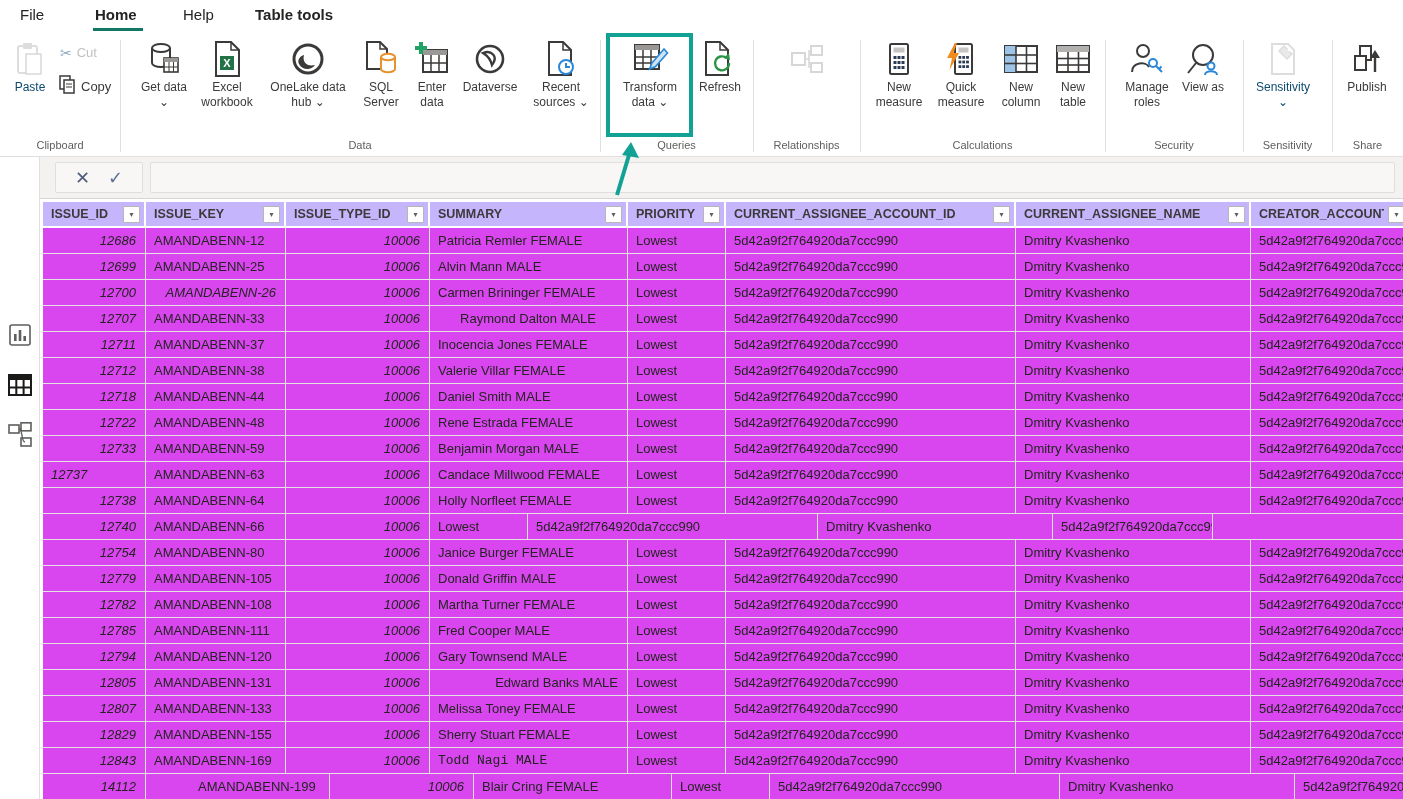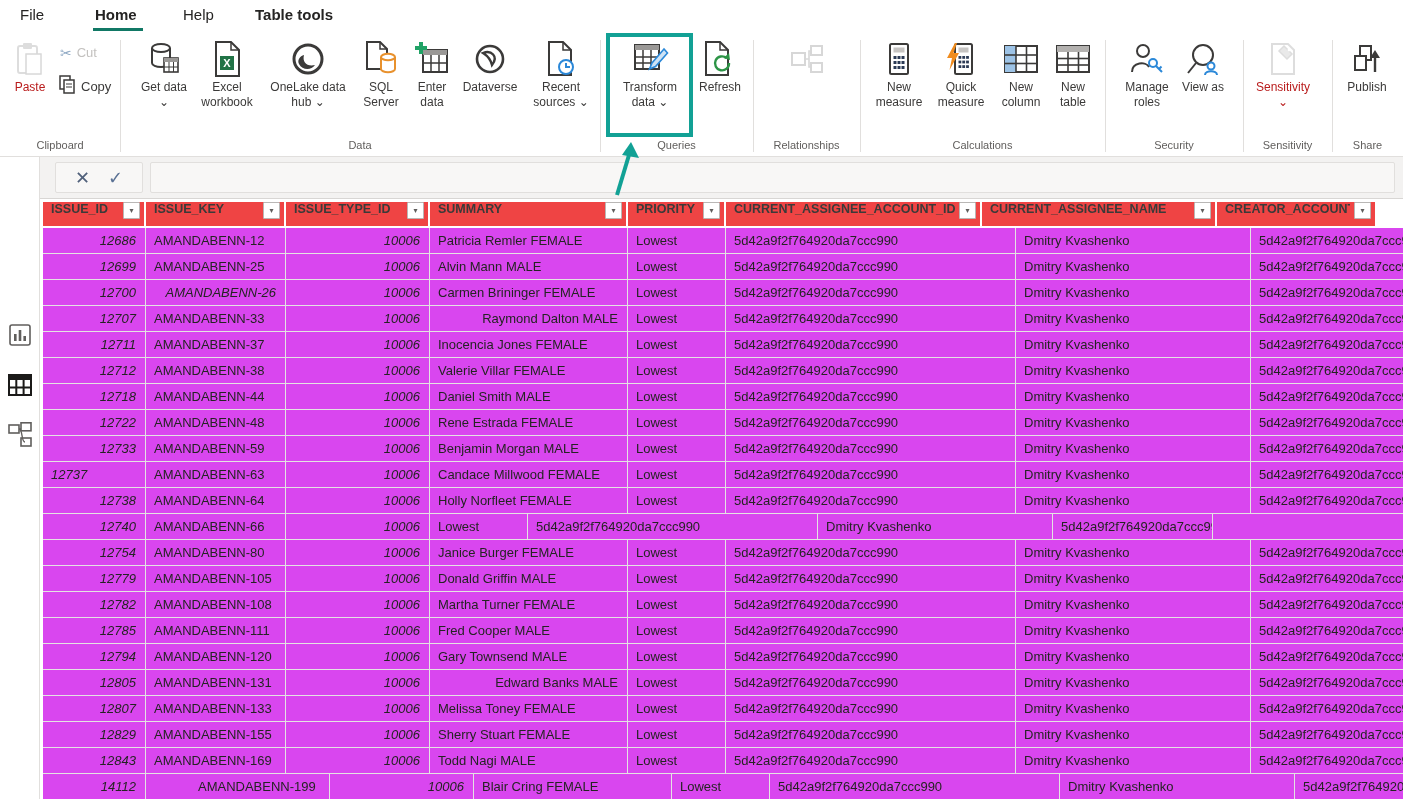--- a/index.html
+++ b/index.html
@@ -14,21 +14,21 @@
   .tab-underline { position:absolute; top:28px; height:3px; background:#117865; }
 
   
   .ribbon { position:absolute; left:0; top:32px; width:1403px; height:125px; background:#fff;
     border-bottom:1px solid #e1dfdd; }
   .rdiv { position:absolute; top:8px; height:112px; width:1px; background:#e1dfdd; }
   .rgrouplabel { position:absolute; top:107px; font-size:11px; color:#605e5c; text-align:center; }
   .rbtn { position:absolute; top:6px; display:flex; flex-direction:column; align-items:center; }
   .ric { height:42px; display:flex; align-items:center; justify-content:center; }
   .rlabel { font-size:12px; line-height:1.22; text-align:center; color:#3b3a39; white-space:pre-line; }
-  .rbtn.dis .rlabel { color:#b91c1c; }
+  .rbtn.dis .rlabel { color:#0c4a6e; }
   .rbtn.dis .ric { opacity:.5; filter:grayscale(1); }
   .rbtn-small { position:absolute; display:flex; align-items:center; gap:5px; }
   .rbtn-small .rlabel { font-size:13px; }
   .rbtn-small.dis .rlabel { color:#c3c1bf; }
 
   
   .hl-box { position:absolute; left:606px; top:33px; width:87px; height:104px;
     border:4px solid #12A195; z-index:5; pointer-events:none; }
   .hl-arrow { position:absolute; left:600px; top:135px; z-index:6; pointer-events:none; }
 
@@ -43,21 +43,21 @@
 
   
   .sidebar { position:absolute; left:0; top:157px; width:40px; height:642px;
     background:#fff; border-right:1px solid #e1dfdd; }
   .sideicon { position:absolute; left:8px; width:24px; height:24px; display:flex;
     align-items:center; justify-content:center; }
 
   
   .grid { position:absolute; left:43px; top:202px; width:1360px; height:597px; overflow:hidden; }
   .thead { display:flex; height:26px; }
-  .th { flex:none; height:24px; background:#ef4444; display:flex; align-items:flex-start;
+  .th { flex:none; height:24px; background:#c4b5fd; display:flex; align-items:center;
     padding:0 4px 0 8px; border-right:2px solid #fff; }
   .th-label { font-size:12.5px; font-weight:700; color:#3b3a39; flex:1 1 auto;
     overflow:hidden; white-space:nowrap; }
   .th.num .th-label { text-align:left; }
   .filter-btn { flex:none; width:17px; height:17px; background:#fff; border:1px solid #b9b7b5;
     border-radius:1px; font-size:8px; color:#605e5c; display:flex; align-items:center;
     justify-content:center; margin-left:4px; }
   .tbody {}
   .tr { display:flex; height:26px; border-bottom:1px solid #e4e3e2; background:#d946ef; }
   .td { flex:none; height:25px; font-size:13px; padding:5px 9px 0 8px; border-right:1px solid #e4e3e2;
@@ -410,21 +410,21 @@
           <span class="filter-btn">▾</span>
         </div>
         <div class="th" style="width: 198px;">
           <span class="th-label">SUMMARY</span>
           <span class="filter-btn">▾</span>
         </div>
         <div class="th" style="width: 98px;">
           <span class="th-label">PRIORITY</span>
           <span class="filter-btn">▾</span>
         </div>
-        <div class="th" style="width: 256px;">
+        <div class="th" style="width: 290px;">
           <span class="th-label">CURRENT_ASSIGNEE_ACCOUNT_ID</span>
           <span class="filter-btn">▾</span>
         </div>
         <div class="th" style="width: 235px;">
           <span class="th-label">CURRENT_ASSIGNEE_NAME</span>
           <span class="filter-btn">▾</span>
         </div>
         <div class="th" style="width: 160px;">
           <span class="th-label">CREATOR_ACCOUNT_ID</span>
           <span class="filter-btn">▾</span>
@@ -458,21 +458,21 @@
           <div class="td" style="width: 198px; text-align: left;">Carmen Brininger FEMALE</div>
           <div class="td" style="width: 98px; text-align: left;">Lowest</div>
           <div class="td" style="width: 290px; text-align: left;">5d42a9f2f764920da7ccc990</div>
           <div class="td" style="width: 235px; text-align: left;">Dmitry Kvashenko</div>
           <div class="td" style="width: 160px; text-align: left;">5d42a9f2f764920da7ccc990</div>
         </div>
         <div class="tr">
           <div class="td italic" style="width: 103px; text-align: right;">12707</div>
           <div class="td" style="width: 140px; text-align: left;">AMANDABENN-33</div>
           <div class="td italic" style="width: 144px; text-align: right;">10006</div>
-          <div class="td" style="width: 198px; text-align: right;">Raymond Dalton MALE</div>
+          <div class="td" style="width: 198px; text-align: center;">Raymond Dalton MALE</div>
           <div class="td" style="width: 98px; text-align: left;">Lowest</div>
           <div class="td" style="width: 290px; text-align: left;">5d42a9f2f764920da7ccc990</div>
           <div class="td" style="width: 235px; text-align: left;">Dmitry Kvashenko</div>
           <div class="td" style="width: 160px; text-align: left;">5d42a9f2f764920da7ccc990</div>
         </div>
         <div class="tr">
           <div class="td italic" style="width: 103px; text-align: right;">12711</div>
           <div class="td" style="width: 140px; text-align: left;">AMANDABENN-37</div>
           <div class="td italic" style="width: 144px; text-align: right;">10006</div>
           <div class="td" style="width: 198px; text-align: left;">Inocencia Jones FEMALE</div>
@@ -627,21 +627,21 @@
           <div class="td" style="width: 198px; text-align: left;">Sherry Stuart FEMALE</div>
           <div class="td" style="width: 98px; text-align: left;">Lowest</div>
           <div class="td" style="width: 290px; text-align: left;">5d42a9f2f764920da7ccc990</div>
           <div class="td" style="width: 235px; text-align: left;">Dmitry Kvashenko</div>
           <div class="td" style="width: 160px; text-align: left;">5d42a9f2f764920da7ccc990</div>
         </div>
         <div class="tr">
           <div class="td italic" style="width: 103px; text-align: right;">12843</div>
           <div class="td" style="width: 140px; text-align: left;">AMANDABENN-169</div>
           <div class="td italic" style="width: 144px; text-align: right;">10006</div>
-          <div class="td" style="width: 198px; text-align: left;">Todd Nagi MALE</div>
+          <div class="td" style="width: 198px; text-align: left; font-family: Liberation Mono, monospace;">Todd Nagi MALE</div>
           <div class="td" style="width: 98px; text-align: left;">Lowest</div>
           <div class="td" style="width: 290px; text-align: left;">5d42a9f2f764920da7ccc990</div>
           <div class="td" style="width: 235px; text-align: left;">Dmitry Kvashenko</div>
           <div class="td" style="width: 160px; text-align: left;">5d42a9f2f764920da7ccc990</div>
         </div>
         <div class="tr">
           <div class="td italic" style="width: 103px; text-align: right;">14112</div>
           <div class="td" style="width: 140px; text-align: left; margin-left: 44px;">AMANDABENN-199</div>
           <div class="td italic" style="width: 144px; text-align: right;">10006</div>
           <div class="td" style="width: 198px; text-align: left;">Blair Cring FEMALE</div>

